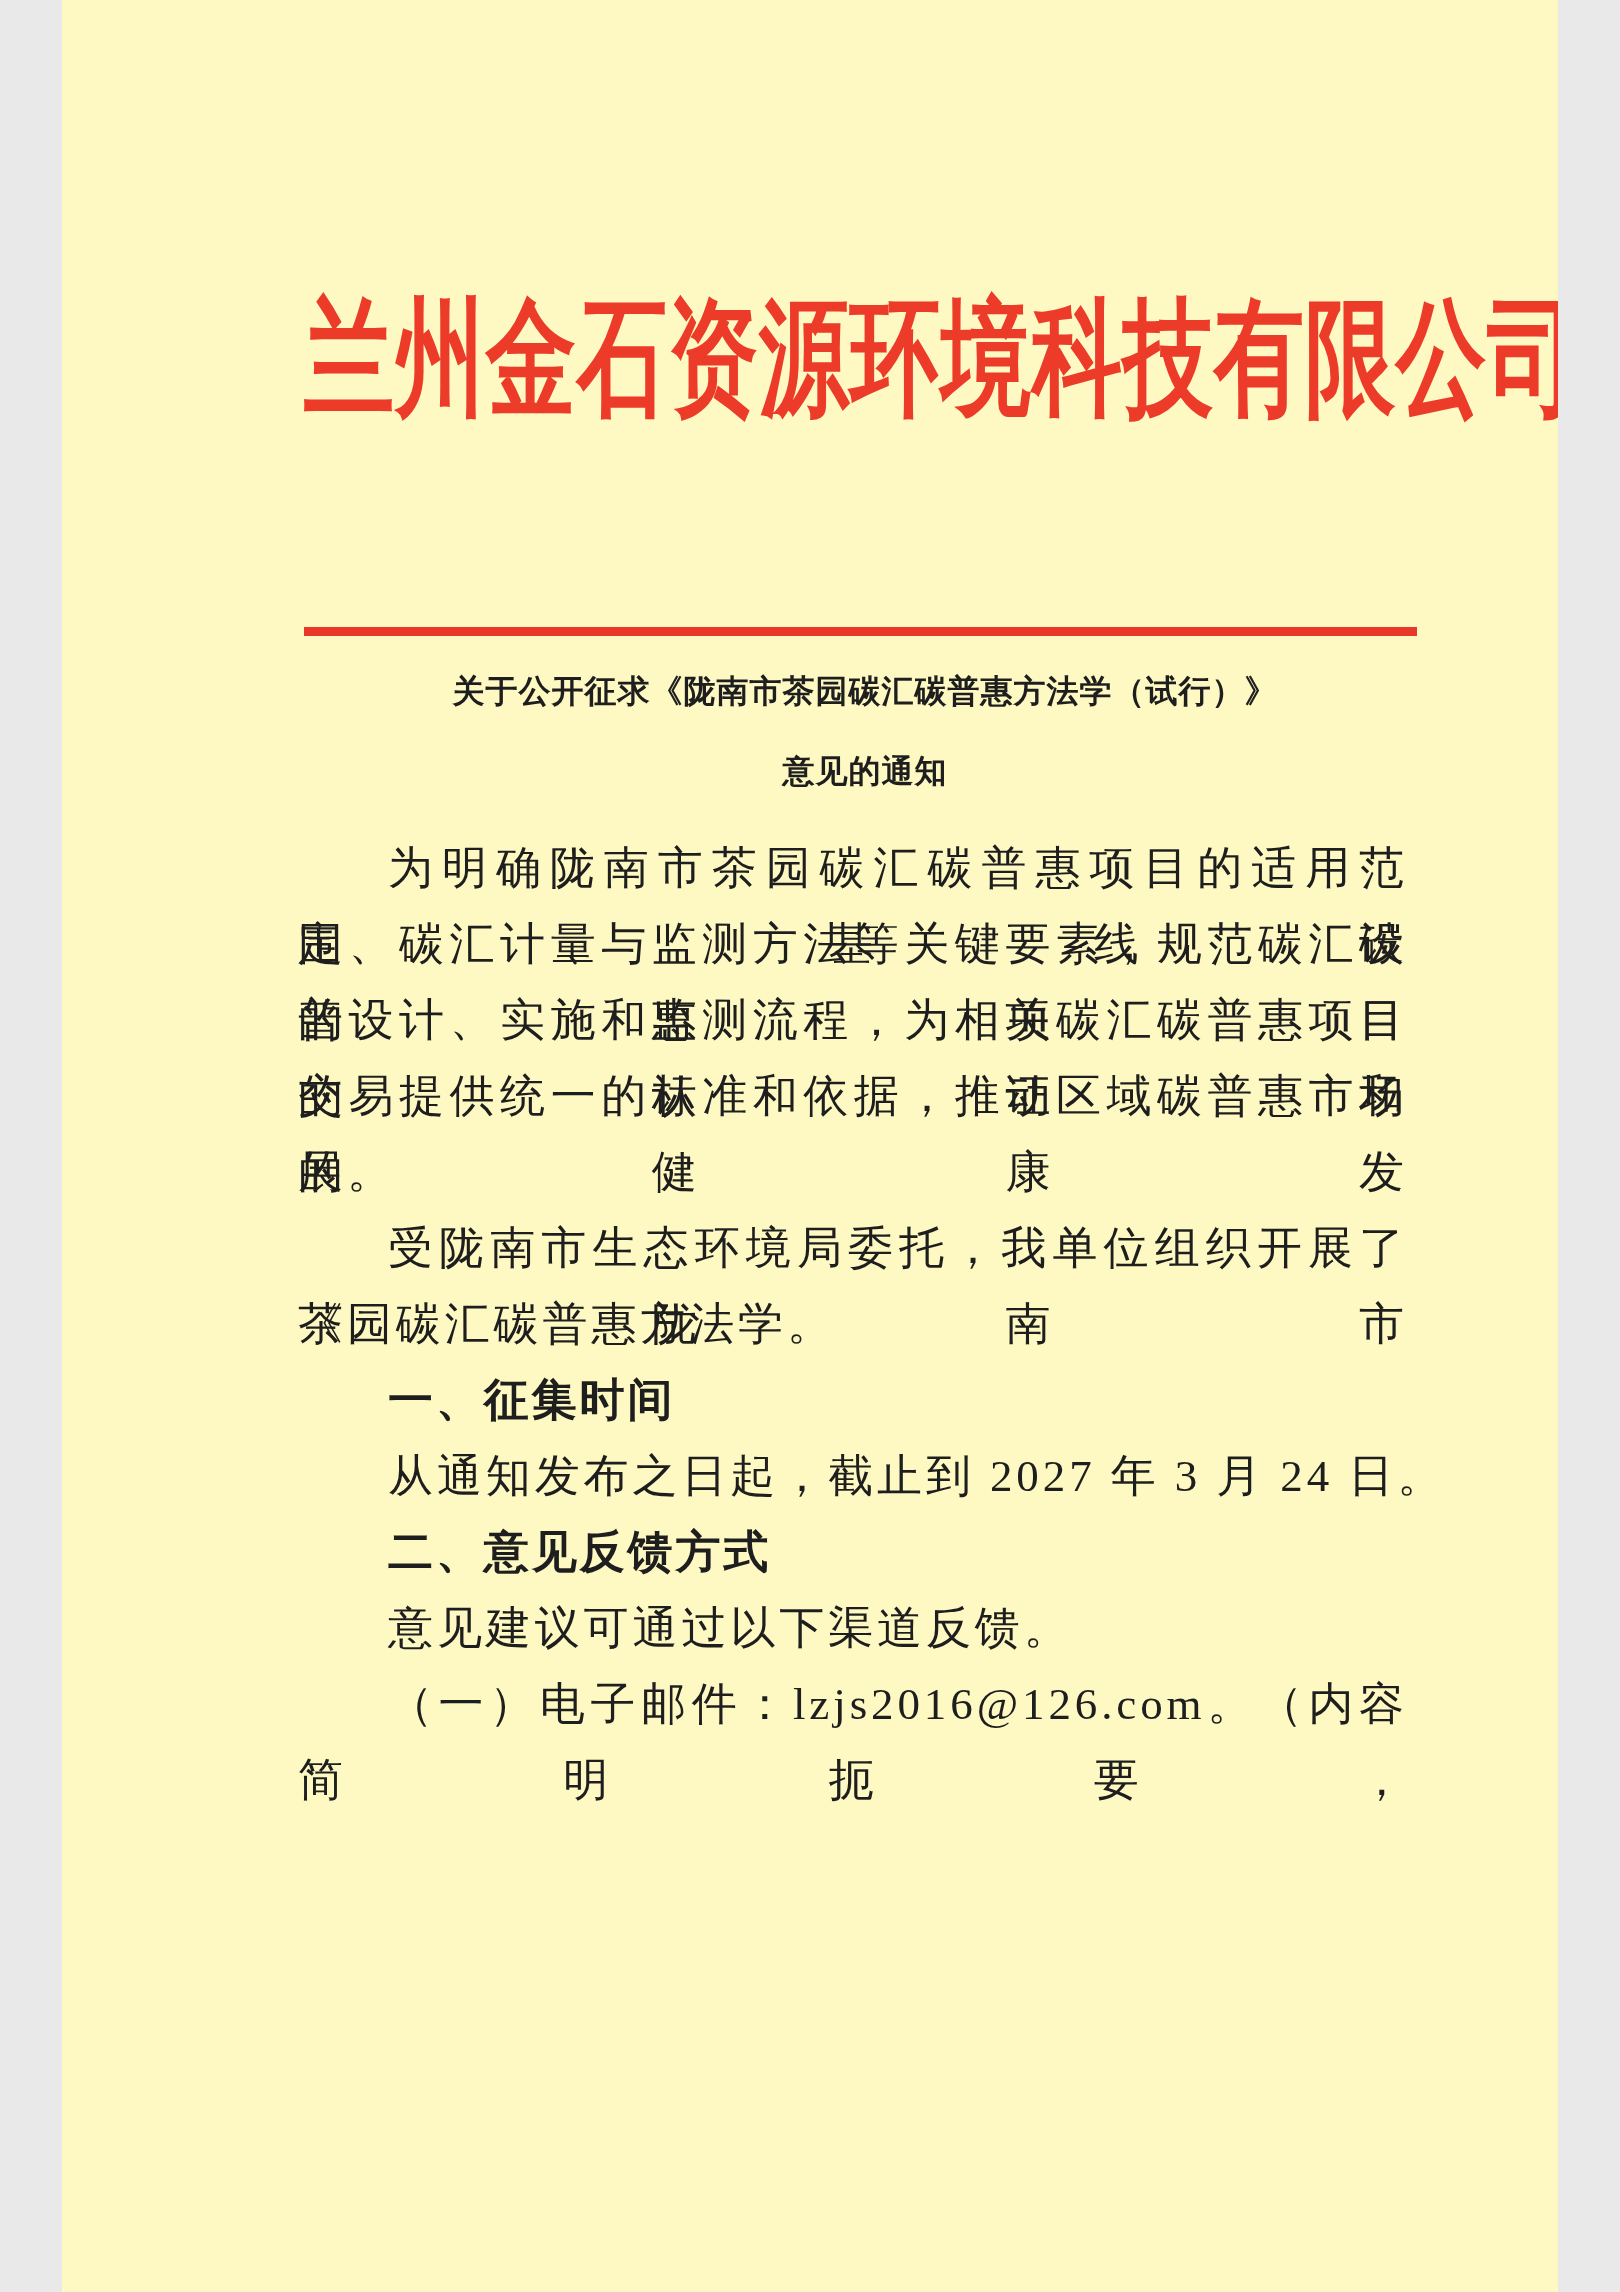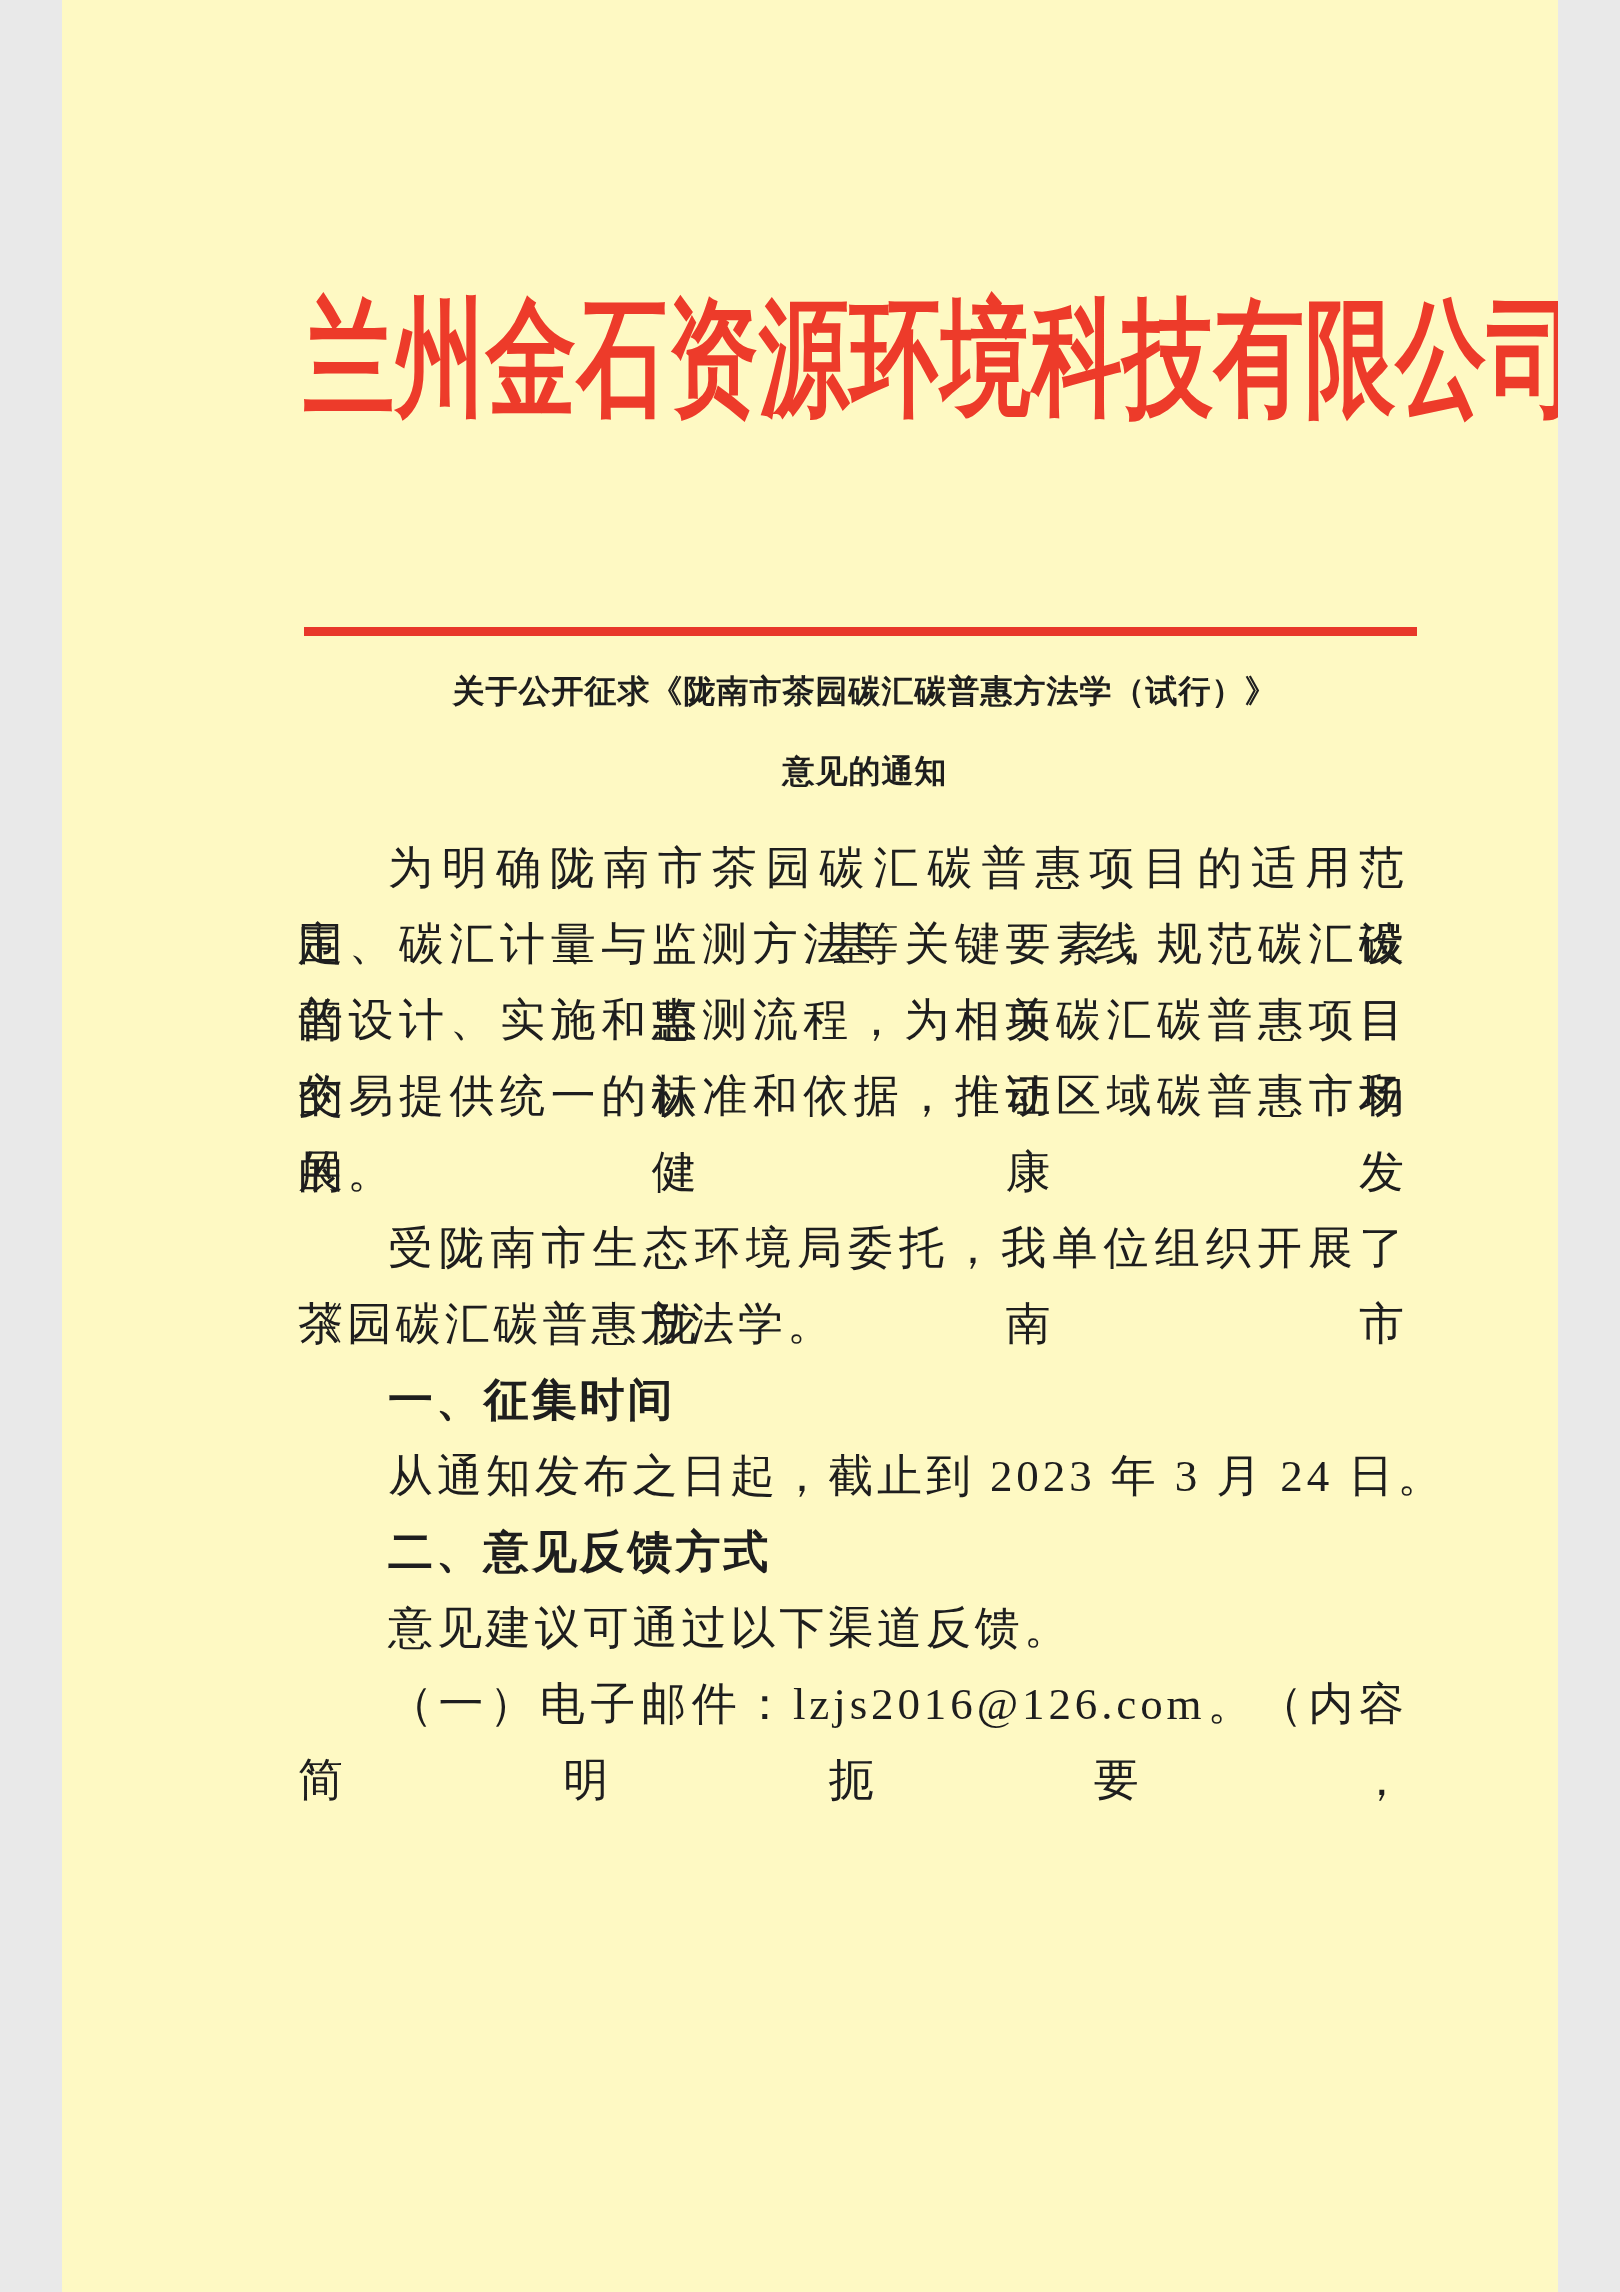--- a/index.html
+++ b/index.html
@@ -78,20 +78,20 @@
 
   <div class="body">
     <div class="line j indent">为明确陇南市茶园碳汇碳普惠项目的适用范围、基线设</div>
     <div class="line j">定、碳汇计量与监测方法等关键要素，规范碳汇碳普惠项目</div>
     <div class="line j">的设计、实施和监测流程，为相关碳汇碳普惠项目的认证和</div>
     <div class="line j">交易提供统一的标准和依据，推动区域碳普惠市场的健康发</div>
     <div class="line">展。</div>
     <div class="line j indent">受陇南市生态环境局委托，我单位组织开展了《陇南市</div>
     <div class="line">茶园碳汇碳普惠方法学。</div>
     <div class="line heading indent">一、征集时间</div>
-    <div class="line indent">从通知发布之日起，截止到 2023 年 3 月 24 日。</div>
+    <div class="line indent">从通知发布之日起，截止到 2027 年 3 月 24 日。</div>
     <div class="line heading indent">二、意见反馈方式</div>
     <div class="line indent">意见建议可通过以下渠道反馈。</div>
     <div class="line j indent">（一）电子邮件：lzjs2016@126.com。（内容简明扼要，</div>
   </div>
 
 </div>
 
 
 </body></html>

